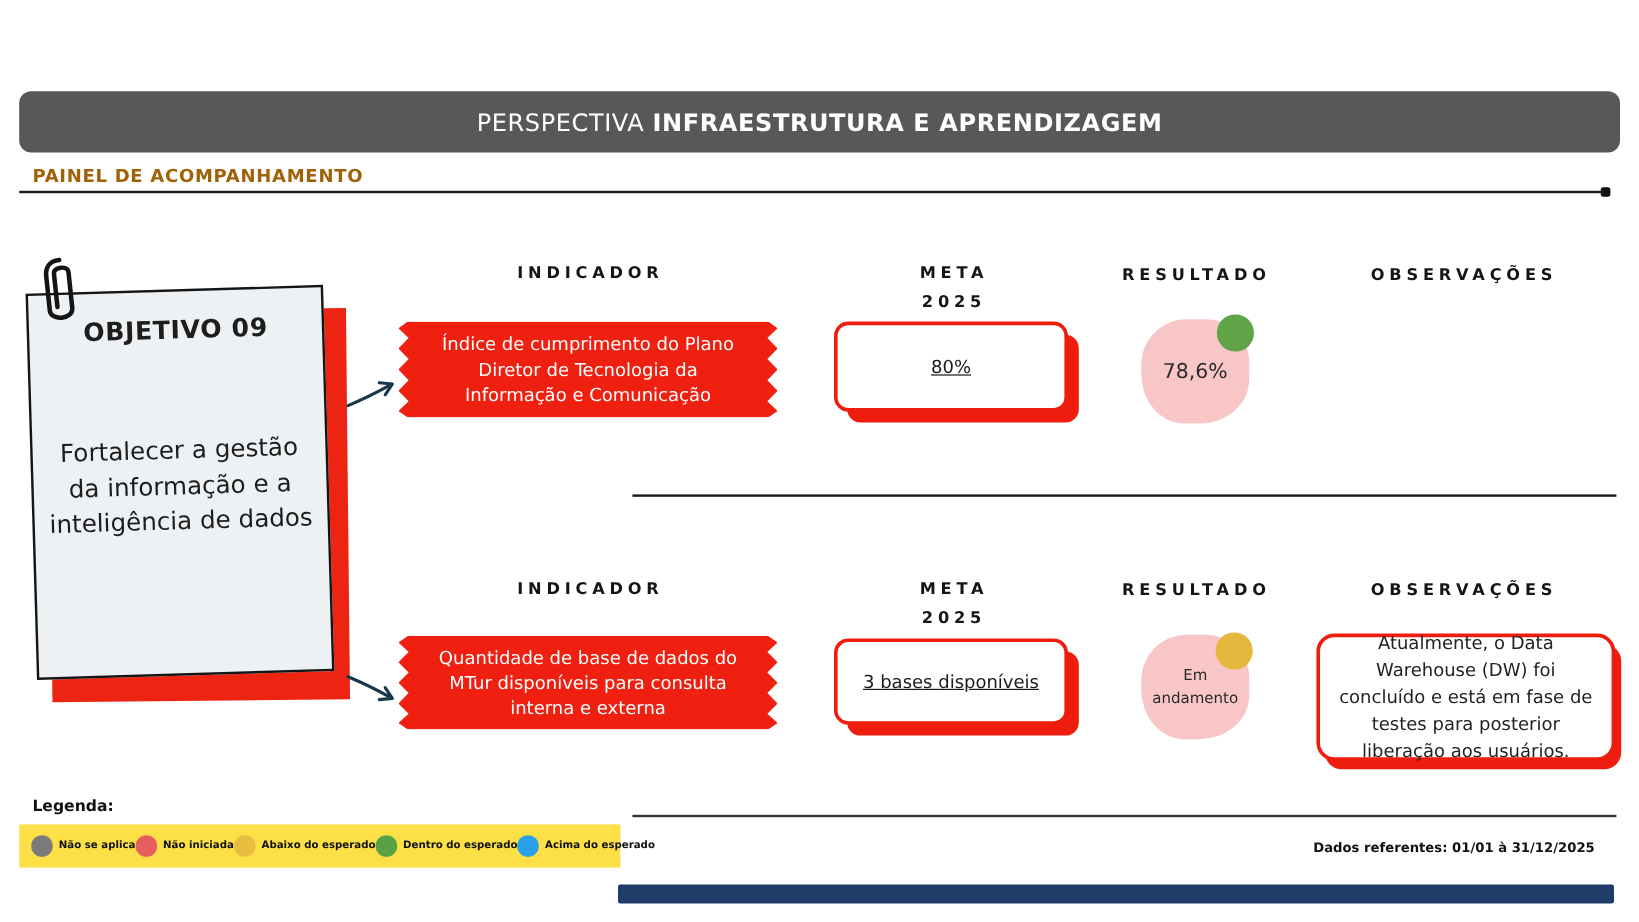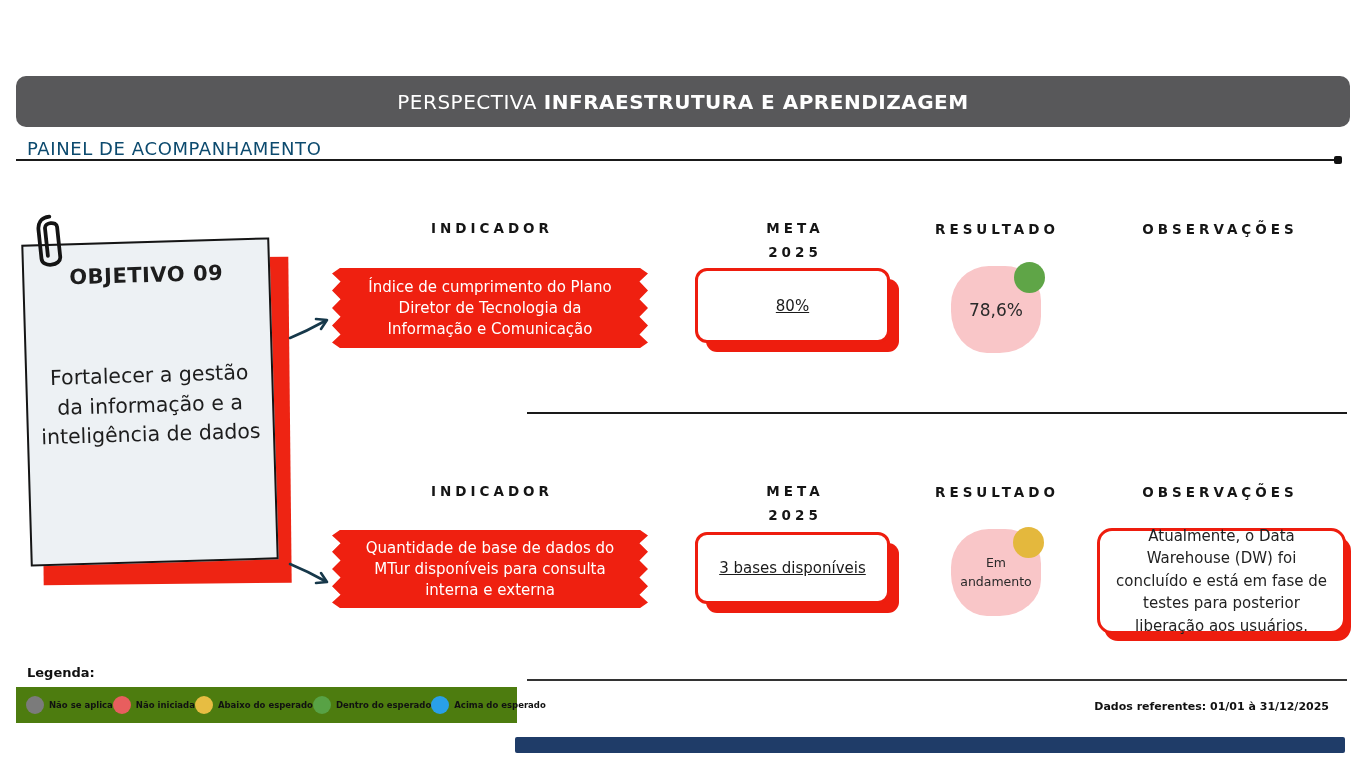--- a/index.html
+++ b/index.html
@@ -7,22 +7,22 @@
   .canvas { position:relative; width:1366px; height:766px; background:#ffffff; overflow:hidden; }
 
   
   .topbar { position:absolute; left:16px; top:76px; width:1334px; height:51px; background:#58585a;
             border-radius:10px; display:flex; align-items:center; justify-content:center;
             color:#ffffff; font-size:20px; letter-spacing:0.5px; }
   .topbar .prefix { font-weight:400; white-space:pre; }
   .topbar .strong { font-weight:800; }
 
   
-  .panel-title { position:absolute; left:27px; top:138px; font-size:18px; font-weight:400;
-                 letter-spacing:0.6px; color:#0c4a6e; }
+  .panel-title { position:absolute; left:27px; top:138px; font-size:15px; font-weight:700;
+                 letter-spacing:0.6px; color:#a16207; }
   .rule-top { position:absolute; left:16px; top:159px; width:1322px; height:2px; background:#1a1a1a; }
   .rule-dot { position:absolute; left:1334px; top:156px; width:8px; height:8px; background:#111; border-radius:2px; }
 
   
   .note-shadow { position:absolute; left:42px; top:258px; width:248px; height:326px;
                  background:#ee2413; transform:rotate(-0.6deg); }
   .note-paper { position:absolute; left:26px; top:241px; width:248px; height:322px;
                 background:#edf1f4; border:2.5px solid #151515; transform:rotate(-1.7deg); }
   .note-title { position:absolute; left:0; top:20px; width:100%; text-align:center;
                 font-size:21px; font-weight:800; color:#1d1d1d; letter-spacing:0.5px; }
@@ -81,21 +81,21 @@
             color:#222; }
   .obsbox1 { top:263px; height:90px; font-size:12.5px; line-height:1.5; padding:6px 12px; }
   .obsbox2 { top:528px; height:106px; font-size:15px; line-height:1.5; padding:6px 10px; }
 
   
   .rule-mid { position:absolute; left:527px; top:412px; width:820px; height:2px; background:#1a1a1a; }
   .rule-bottom { position:absolute; left:527px; top:679px; width:820px; height:2px; background:#333; }
 
   
   .legend-label { position:absolute; left:27px; top:665px; font-size:13px; font-weight:800; color:#111; }
-  .legend-strip { position:absolute; left:16px; top:687px; width:501px; height:36px; background:#4d7c0f;
+  .legend-strip { position:absolute; left:16px; top:687px; width:501px; height:36px; background:#fde047;
                   display:flex; align-items:center; justify-content:space-between; padding:0 10px; }
   .lg-item { display:flex; align-items:center; gap:5px; white-space:nowrap; }
   .lg-dot { width:18px; height:18px; border-radius:50%; flex:0 0 auto; }
   .lg-label { font-size:8.5px; font-weight:700; color:#111; }
 
   
   .data-ref { position:absolute; right:37px; top:700px; font-size:11px; font-weight:800; color:#111; }
   .navy-bar { position:absolute; left:515px; top:737px; width:830px; height:16px; background:#1f3c68; border-radius:2px; }
 </style>
 </head>

